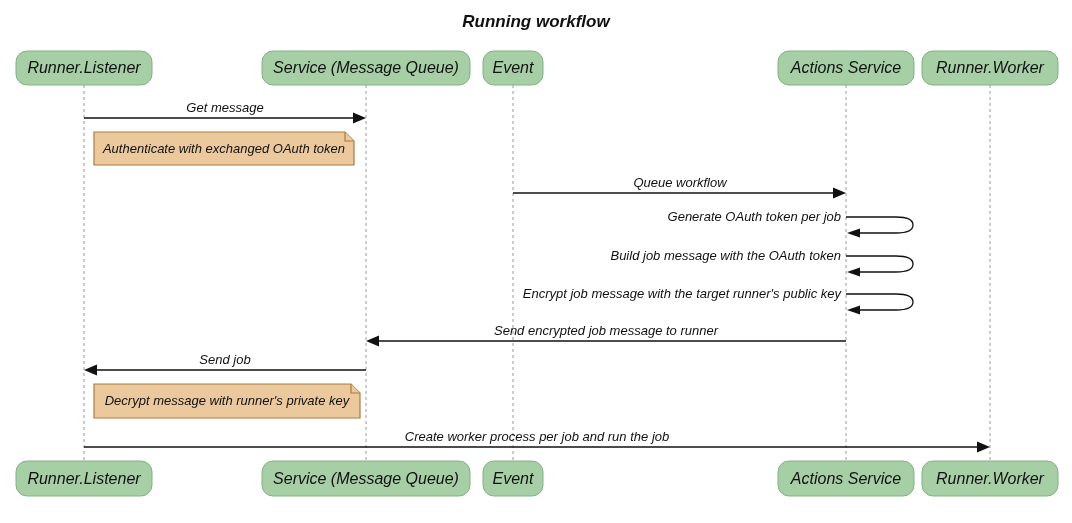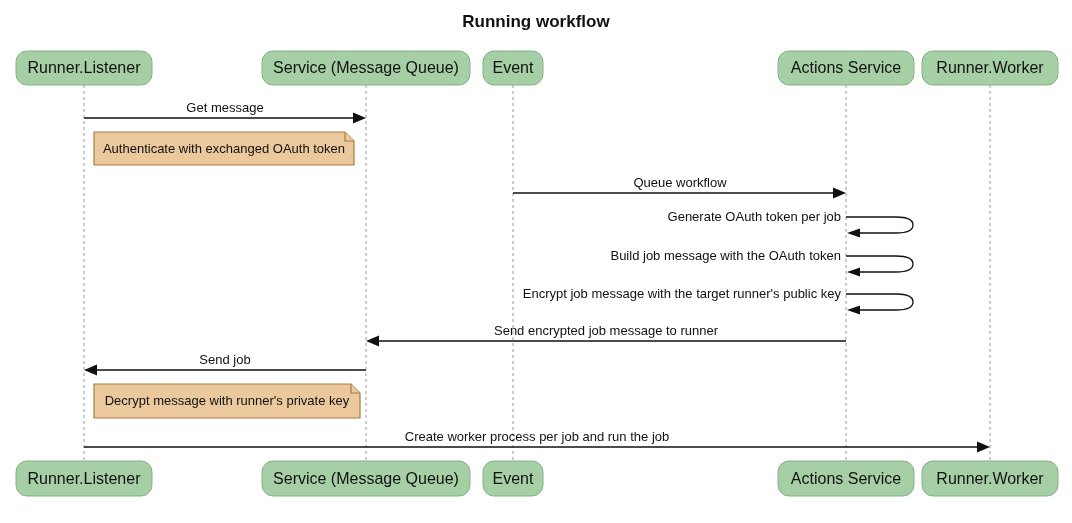--- a/index.html
+++ b/index.html
@@ -1,16 +1,16 @@
 <!DOCTYPE html>
 <html style="--background: #ffffff; --actor-fill: #a6cfa6; --actor-border: #84b184; --note-fill: #ebc99c; --note-border: #a87d3f; --lifeline: #9a9a9a; --line: #111111; --text: #111111;"><head>
 <meta charset="utf-8">
 <style>
   html, body { margin: 0; padding: 0; background: var(--background, #fff); }
-  .stage { width: 1072px; height: 523px; position: relative; background: var(--background, #fff); }
+  .stage { width: 1072px; height: 523px; position: relative; background: var(--background, #fff); font-style: italic; }
   svg { font-family: "Liberation Sans", sans-serif; display: block; }
 
   .diagram-title { font-size: 17px; font-weight: bold; fill: var(--text, #111); text-anchor: middle; }
 
   .actor-box   { fill: var(--actor-fill, #a6cfa6); stroke: var(--actor-border, #84b184); stroke-width: 1; }
   .actor-label { font-size: 16px; fill: var(--text, #111); text-anchor: middle; }
 
   .lifeline { stroke: var(--lifeline, #9a9a9a); stroke-width: 1; stroke-dasharray: 3 3; fill: none; }
 
   .msg-line  { stroke: var(--line, #111); stroke-width: 1.3; fill: none; }

